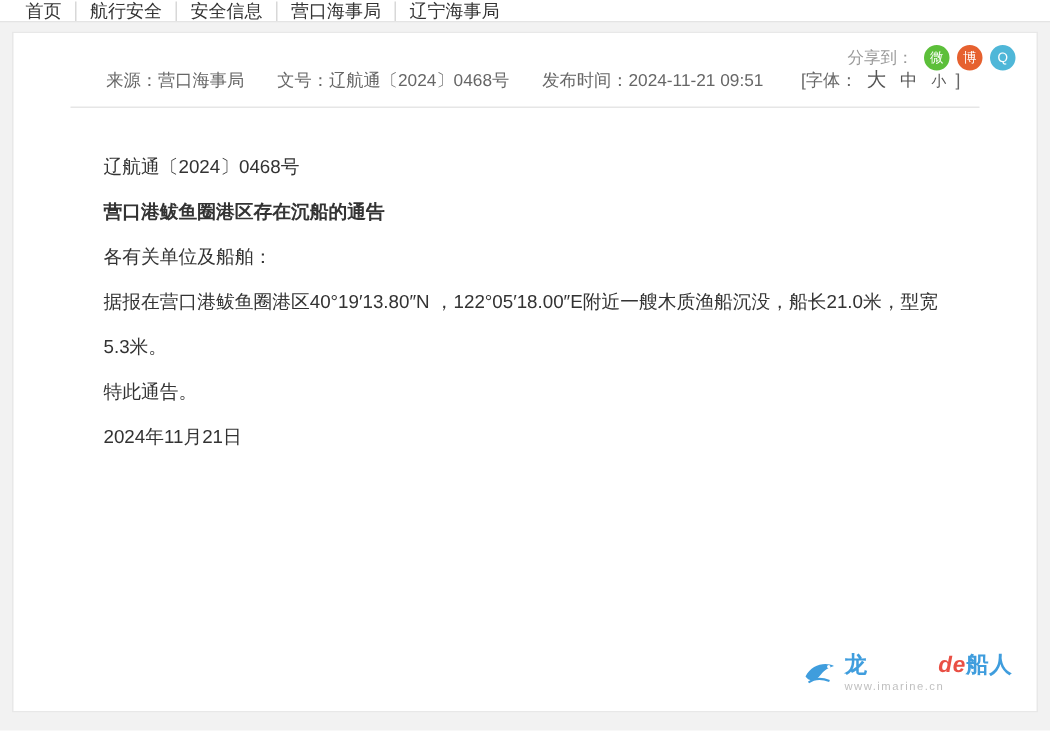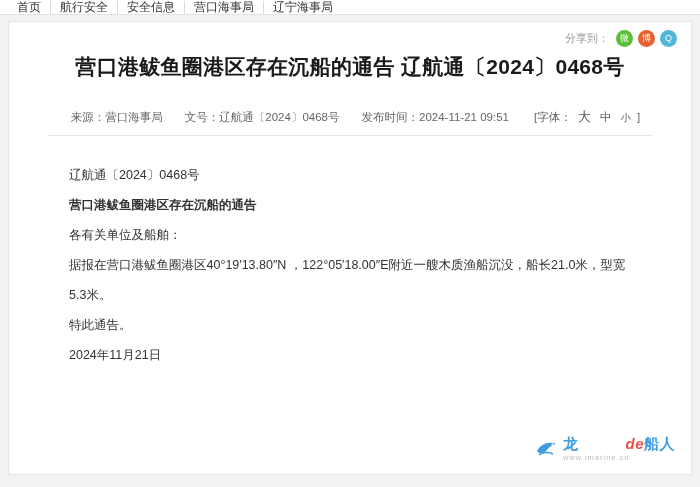--- a/index.html
+++ b/index.html
@@ -195,21 +195,20 @@
         <span class="share-glyph">微</span>
       </span>
       <span class="share-icon share-weibo">
         <span class="share-glyph">博</span>
       </span>
       <span class="share-icon share-qq">
         <span class="share-glyph">Q</span>
       </span>
     </div>
 
-    <h1 class="doc-title">营口港鲅鱼圈港区存在沉船的通告 辽航通〔2024〕0468号</h1>
 
     <div class="meta-row">
       <span class="meta-item">
         <b>来源：</b><span>营口海事局</span>
       </span>
       <span class="meta-item">
         <b>文号：</b><span>辽航通〔2024〕0468号</span>
       </span>
       <span class="meta-item">
         <b>发布时间：</b><span>2024-11-21 09:51</span>

